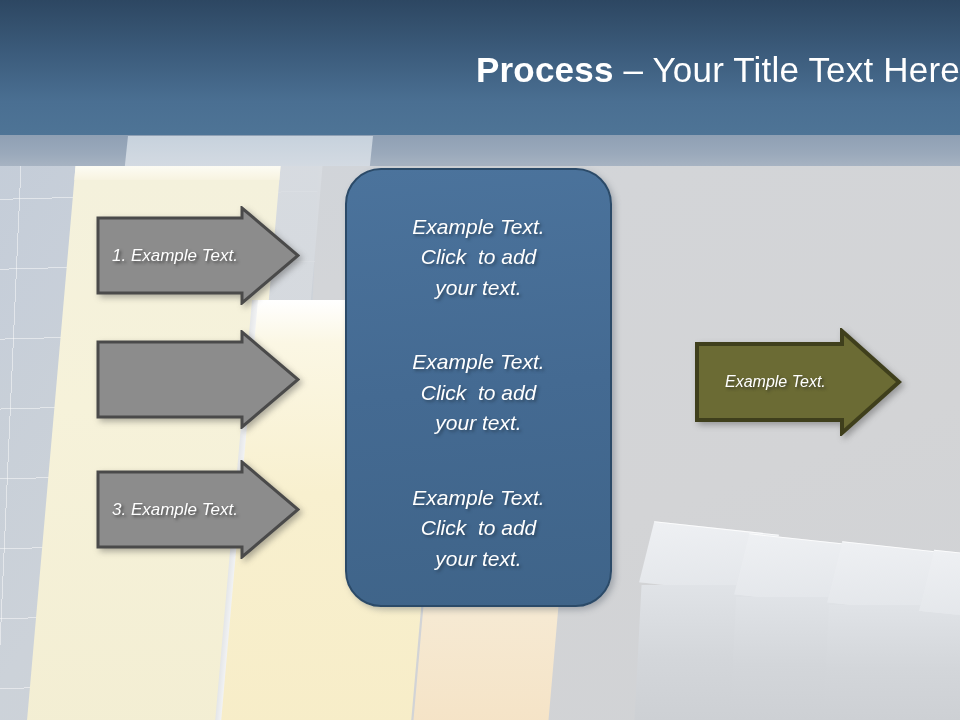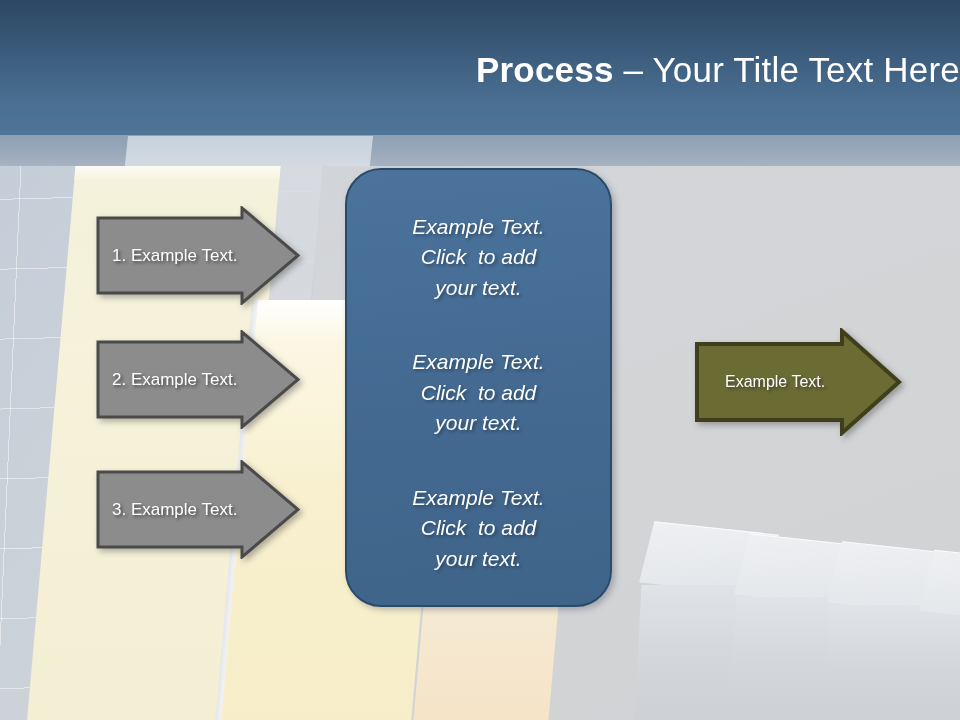--- a/index.html
+++ b/index.html
@@ -146,20 +146,21 @@
   }
   .arrow svg { display: block; }
   .arrow-label {
     position: absolute;
     width: 100%;
     text-align: left;
     color: #ffffff;
     text-shadow: 2px 2px 3px rgba(40,40,40,0.65);
     pointer-events: none;
     white-space: nowrap;
+    font-style: italic;
   }
 
   .gray-arrow .arrow-label {
     font-size: 17px;
     padding-left: 16px;
   }
   .olive-arrow .arrow-label {
     font-size: 16px;
     padding-left: 31px;
   }
@@ -231,21 +232,20 @@
     <svg width="204" height="99" viewBox="0 0 204 99">
       <path d="M2 12 L146 12 L146 2 L202 49.5 L146 97 L146 87 L2 87 Z" fill="#8c8c8c" stroke="#4a4a4a" stroke-width="3" stroke-linejoin="miter"></path>
     </svg>
     <span class="arrow-label">1. Example Text.</span>
   </div>
 
   <div class="arrow gray-arrow" style="left:96px; top:330px; width:204px; height:99px;">
     <svg width="204" height="99" viewBox="0 0 204 99">
       <path d="M2 12 L146 12 L146 2 L202 49.5 L146 97 L146 87 L2 87 Z" fill="#8c8c8c" stroke="#4a4a4a" stroke-width="3" stroke-linejoin="miter"></path>
     </svg>
-    <span class="arrow-label">2. Example Text.</span>
   </div>
 
   <div class="arrow gray-arrow" style="left:96px; top:460px; width:204px; height:99px;">
     <svg width="204" height="99" viewBox="0 0 204 99">
       <path d="M2 12 L146 12 L146 2 L202 49.5 L146 97 L146 87 L2 87 Z" fill="#8c8c8c" stroke="#4a4a4a" stroke-width="3" stroke-linejoin="miter"></path>
     </svg>
     <span class="arrow-label">3. Example Text.</span>
   </div>
 
   <div class="blue-box">

